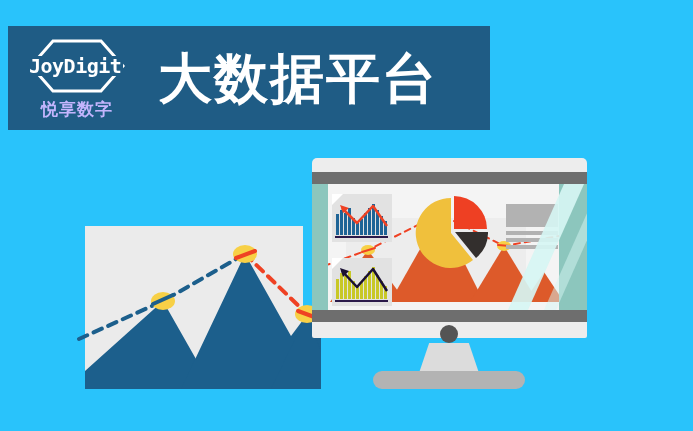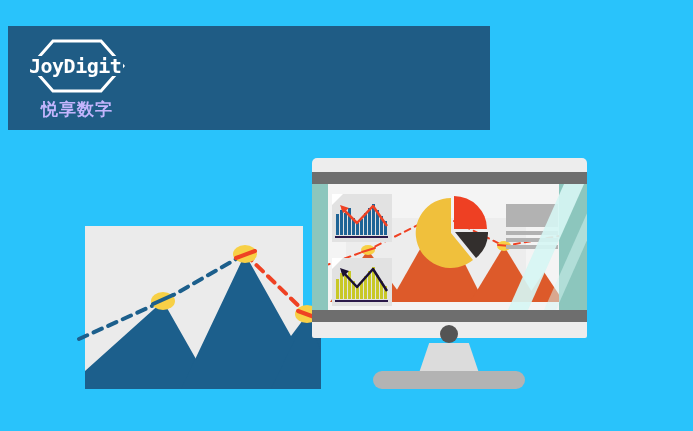--- a/index.html
+++ b/index.html
@@ -243,20 +243,21 @@
     <div id="logo-block">
       <div id="logo-hex-wrap">
         <svg width="100" height="56" viewBox="0 0 100 56" aria-hidden="true">
           <polygon points="26,3 74,3 96,28 74,53 26,53 4,28" fill="none" stroke="#ffffff" stroke-width="3"></polygon>
         </svg>
         <span id="logo-wordmark">JoyDigit</span>
       </div>
       <div id="logo-sub">悦享数字</div>
     </div>
 
+    <div id="header-title">大数据平台</div>
   </div>
 
   <div id="left-panel">
     <div id="left-panel-bg"></div>
 
     <svg id="left-panel-svg" width="236" height="193" viewBox="0 0 236 193">
 
       <defs>
         <clipPath id="leftClip">
           <rect x="0" y="0" width="236" height="193"></rect>

